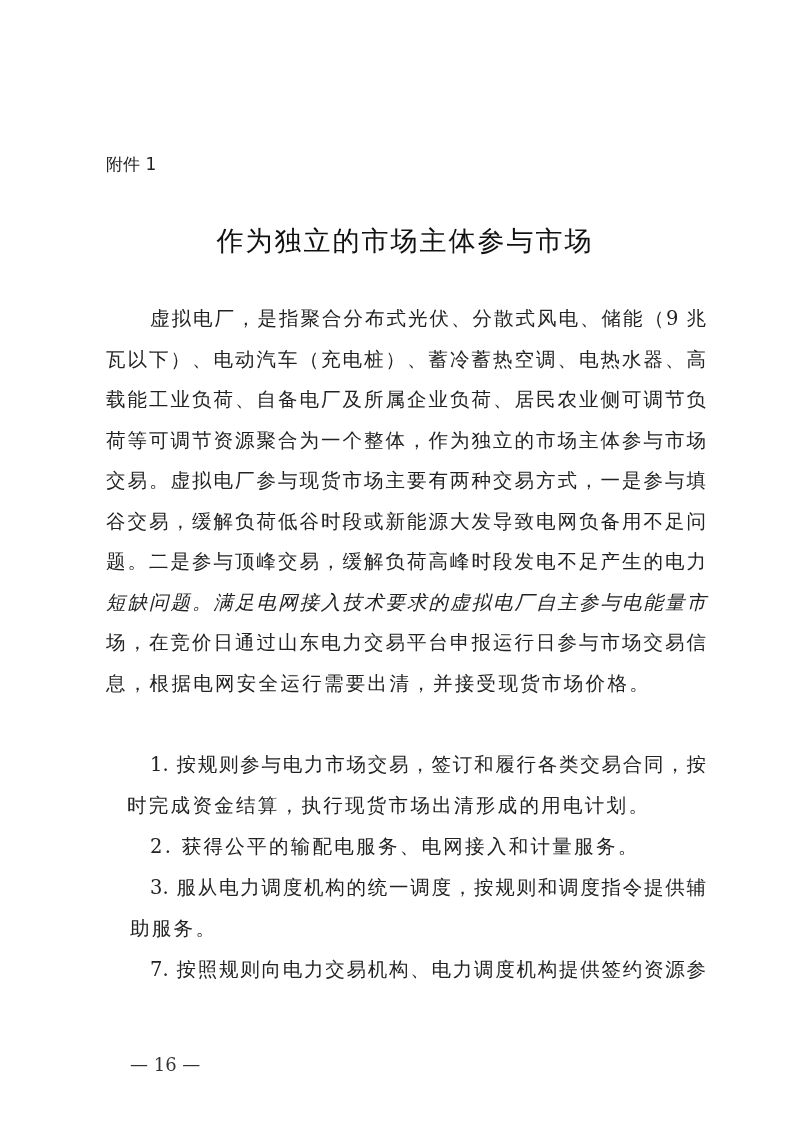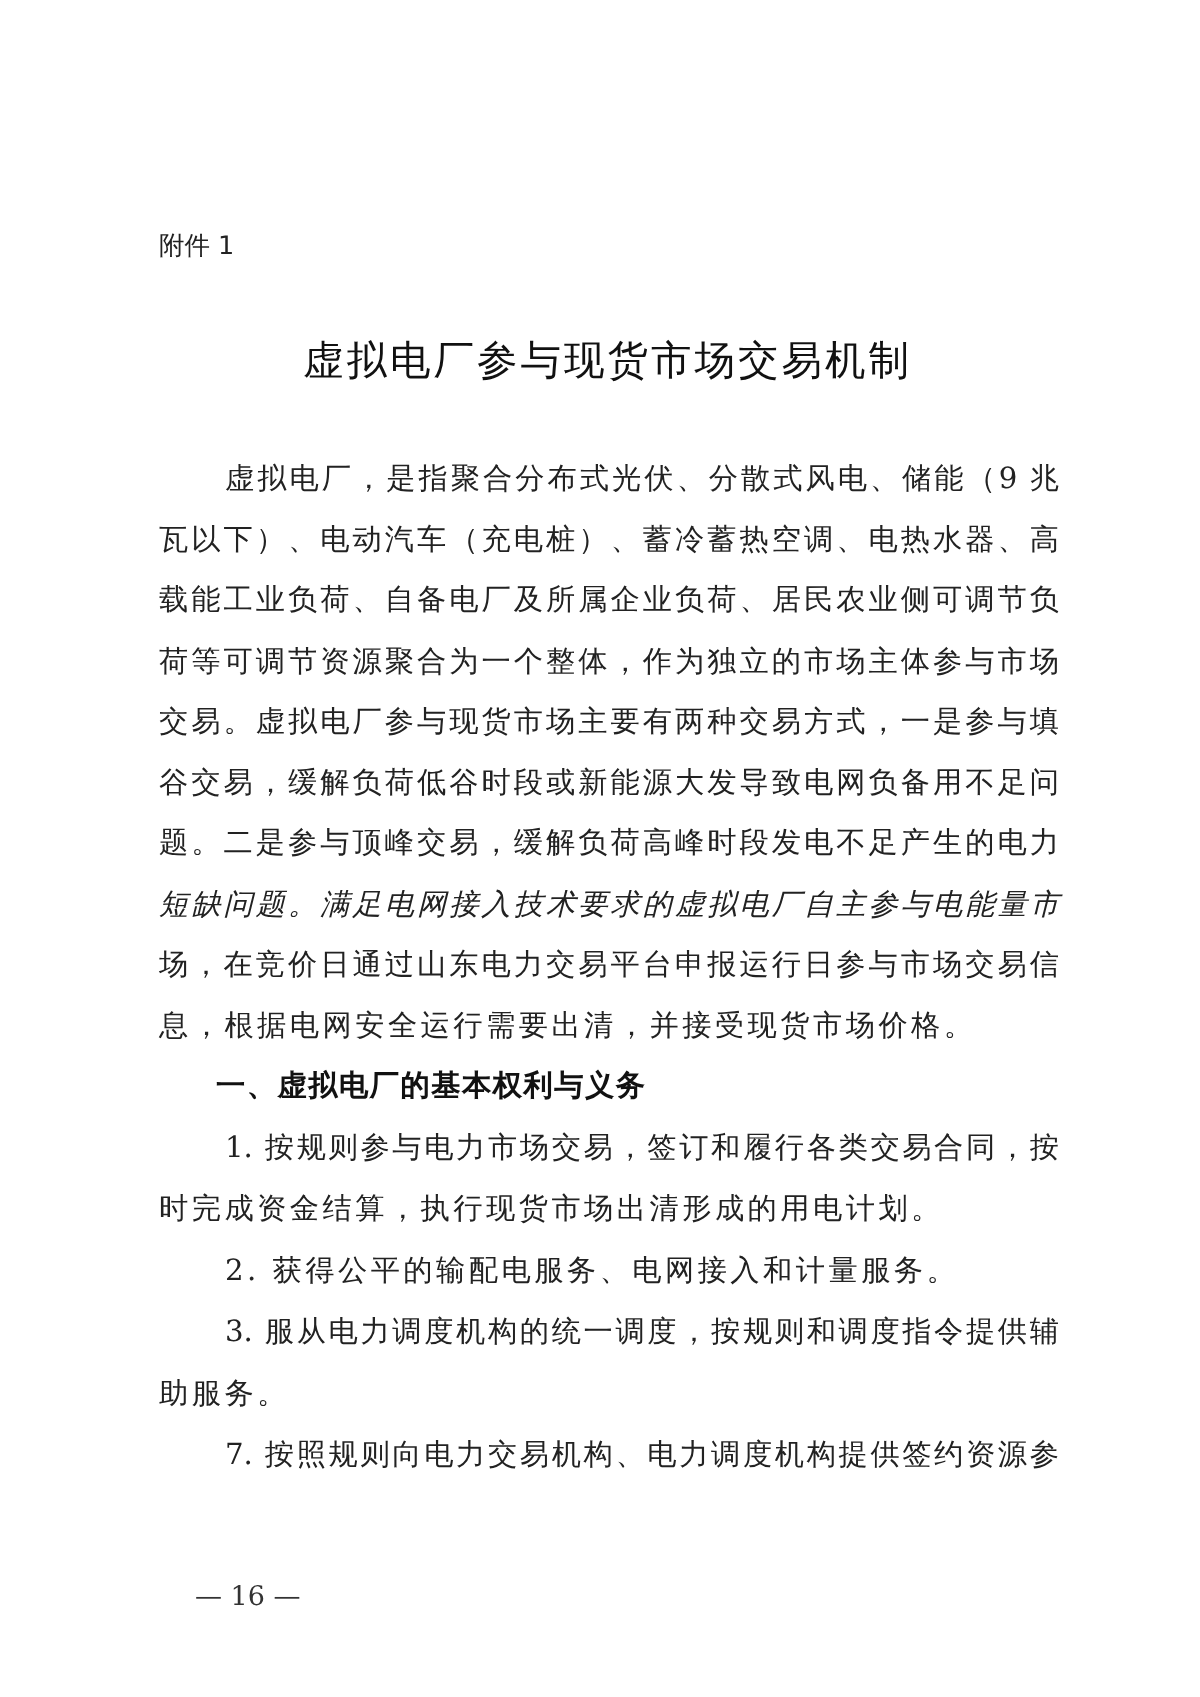--- a/index.html
+++ b/index.html
@@ -88,42 +88,41 @@
       text-align: right;
     }
   </style>
 </head>
 <body>
 
 <div class="page">
 
   <div class="attachment-label">附件 1</div>
 
-  <div class="doc-title">虚拟电厂参与现货市场交易机制</div>
+  <div class="doc-title">作为独立的市场主体参与市场</div>
 
   <div class="lines">
     <div class="line indent justify" style="top:299px;">虚拟电厂，是指聚合分布式光伏、分散式风电、储能（9 兆</div>
     <div class="line justify" style="top:340px;">瓦以下）、电动汽车（充电桩）、蓄冷蓄热空调、电热水器、高</div>
     <div class="line justify" style="top:380px;">载能工业负荷、自备电厂及所属企业负荷、居民农业侧可调节负</div>
     <div class="line justify" style="top:421px;">荷等可调节资源聚合为一个整体，作为独立的市场主体参与市场</div>
     <div class="line justify" style="top:461px;">交易。虚拟电厂参与现货市场主要有两种交易方式，一是参与填</div>
     <div class="line justify" style="top:502px;">谷交易，缓解负荷低谷时段或新能源大发导致电网负备用不足问</div>
     <div class="line justify" style="top:542px;">题。二是参与顶峰交易，缓解负荷高峰时段发电不足产生的电力</div>
     <div class="line justify" style="top:583px;font-style:italic;">短缺问题。满足电网接入技术要求的虚拟电厂自主参与电能量市</div>
     <div class="line justify" style="top:623px;">场，在竞价日通过山东电力交易平台申报运行日参与市场交易信</div>
     <div class="line" style="top:664px; top:0; position:absolute;"></div>
     <div class="line" style="top:664px;">息，根据电网安全运行需要出清，并接受现货市场价格。</div>
   </div>
 
-  <div class="section-heading" style="top:704px;">一、虚拟电厂的基本权利与义务</div>
 
   <div class="lines">
     <div class="line indent justify" style="top:745px;">1. 按规则参与电力市场交易，签订和履行各类交易合同，按</div>
-    <div class="line" style="top:786px;">时完成资金结算，执行现货市场出清形成的用电计划。</div>
+    <div class="line" style="top:786px;margin-left:21px;">时完成资金结算，执行现货市场出清形成的用电计划。</div>
     <div class="line indent" style="top:827px;">2. 获得公平的输配电服务、电网接入和计量服务。</div>
     <div class="line indent justify" style="top:868px;">3. 服从电力调度机构的统一调度，按规则和调度指令提供辅</div>
-    <div class="line" style="top:909px;">助服务。</div>
+    <div class="line" style="top:909px;margin-left:24px;">助服务。</div>
     <div class="line indent justify" style="top:950px;">7. 按照规则向电力交易机构、电力调度机构提供签约资源参</div>
   </div>
 
   <div class="page-number">— 16 —</div>
 
 </div>
 
 </body></html>

